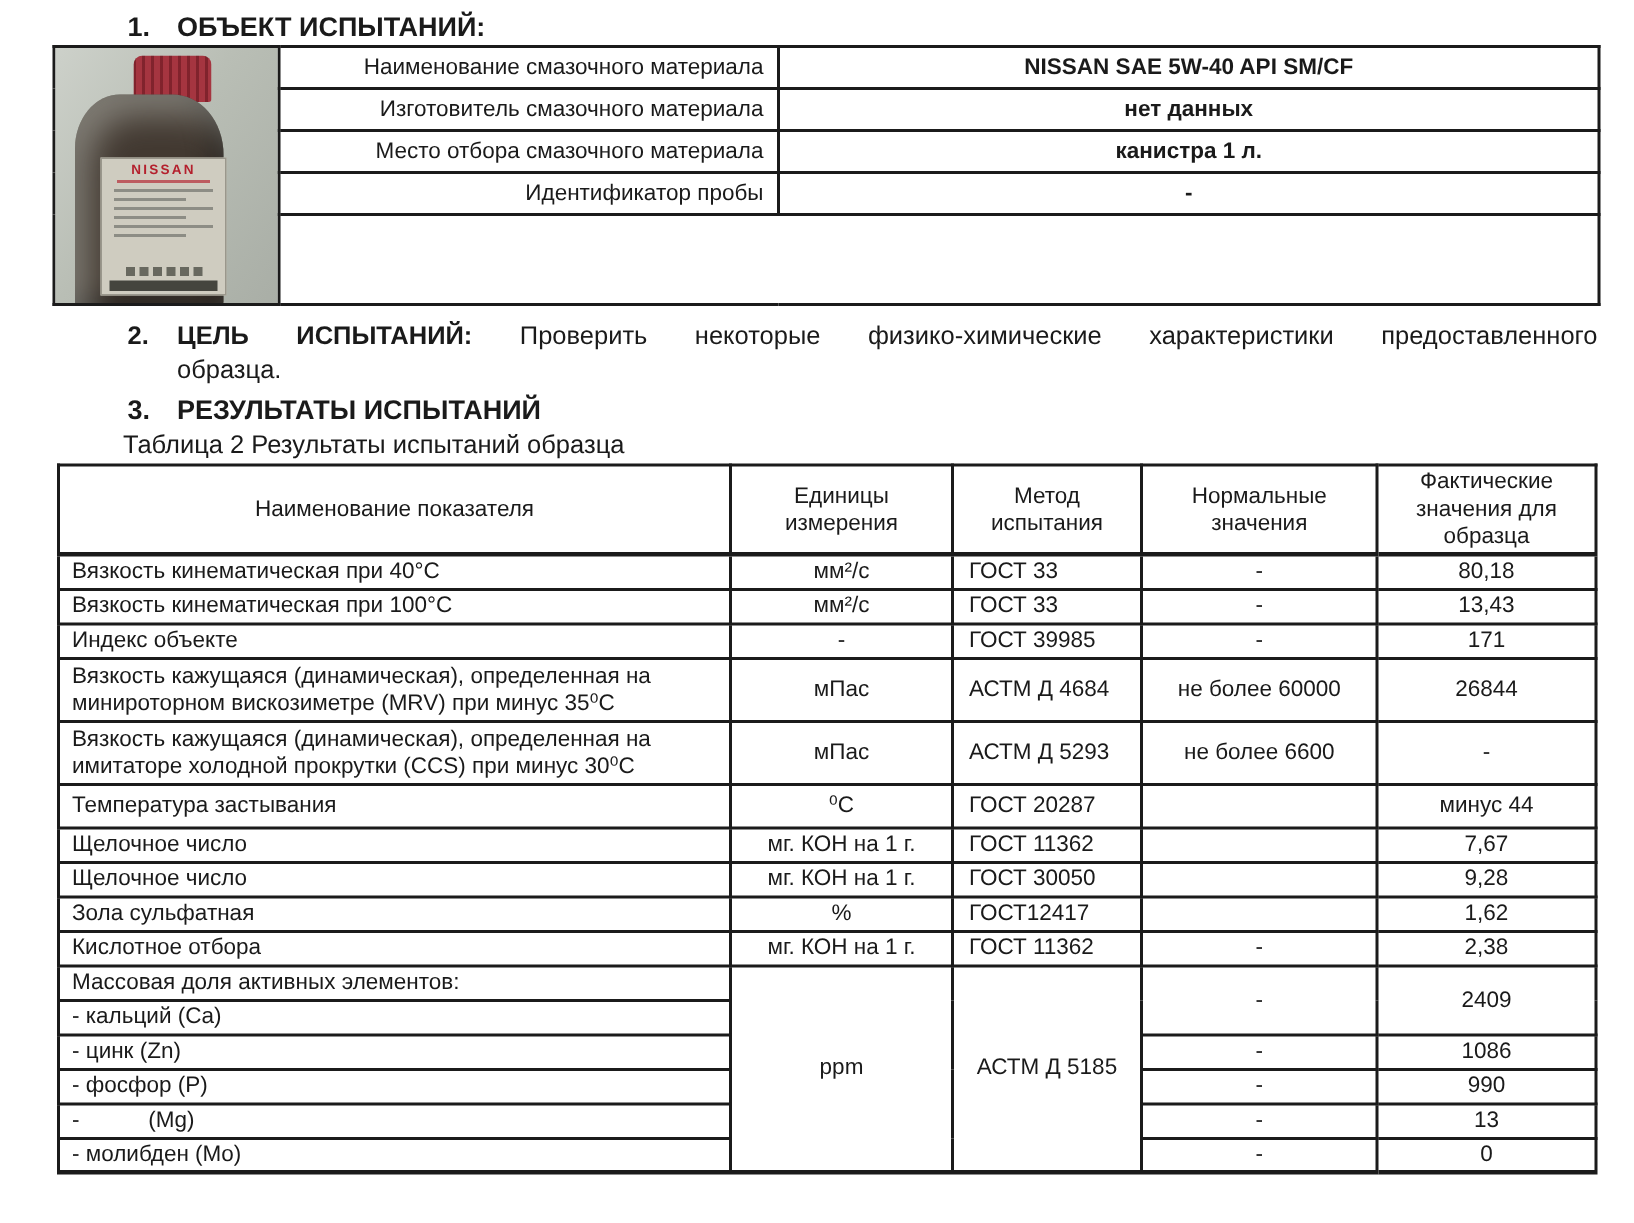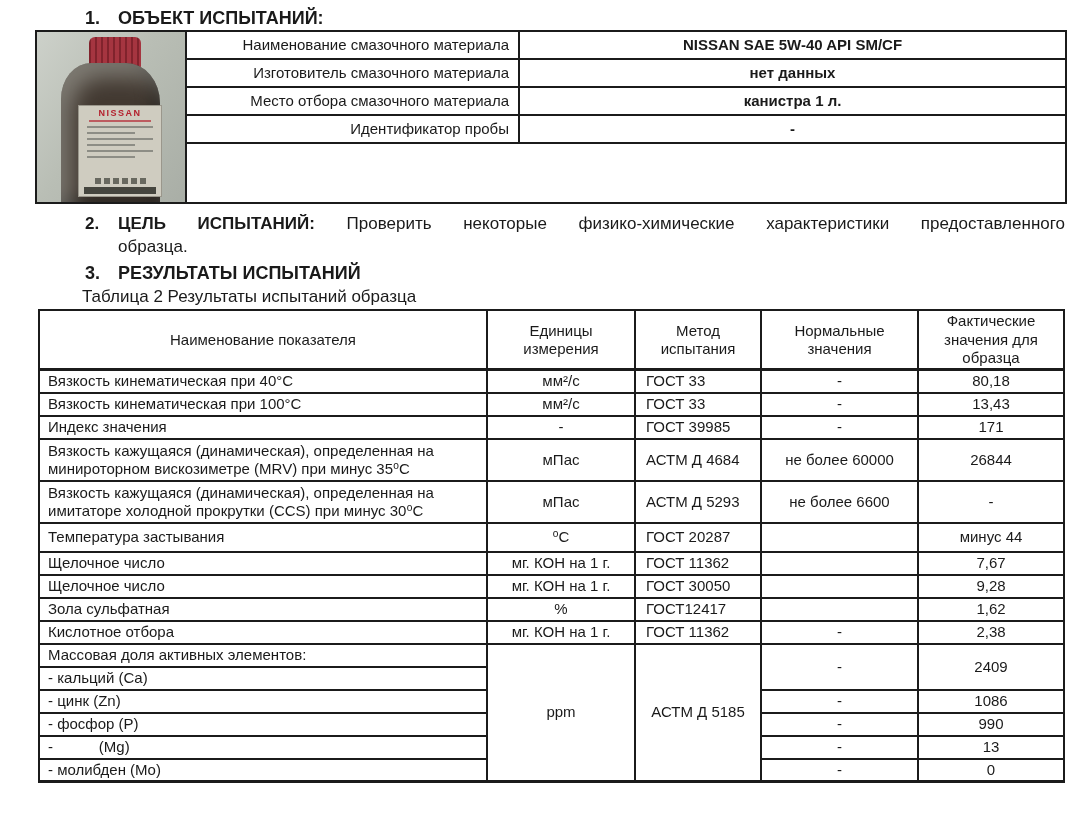--- a/index.html
+++ b/index.html
@@ -26,21 +26,21 @@
   table.t1 td.val { text-align: center; font-weight: bold; }
   table.t1 td.photo-cell { padding: 0; }
   table.t1 td.emptyrow { height: 60px; }
 
   
   .photo { position: relative; width: 100%; height: 170px; overflow: hidden;
            background: linear-gradient(125deg, #cdd1ca 0%, #b9beb5 45%, #a9aea6 100%); }
   .cap { position: absolute; left: 52px; top: 5px; width: 52px; height: 31px;
          background: #a53540; border-radius: 6px 6px 2px 2px;
          background-image: repeating-linear-gradient(90deg, rgba(60,0,8,.35) 0 2px, rgba(255,255,255,0) 2px 6px); }
-  .bottle { position: absolute; left: 24px; top: 31px; width: 99px; height: 141px;
+  .bottle { position: absolute; left: 13px; top: 31px; width: 99px; height: 141px;
             background: #423931; border-radius: 30px 34px 3px 3px / 36px 40px 3px 3px;
             box-shadow: inset 10px 14px 22px rgba(230,235,225,.38), inset -8px -6px 16px rgba(0,0,0,.45); }
   .blabel { position: absolute; left: 17px; top: 42px; width: 84px; height: 92px;
             background: #cfccc0; border: 1px solid #9a978c; padding-top: 3px; }
   .brand { color: #b4202d; font-weight: bold; font-size: 9px; letter-spacing: 1.5px; text-align: center; line-height: 1; }
   .redline { height: 2px; background: #b4202d; opacity: .65; margin: 2px 10px 1px 10px; }
   .tline { height: 2px; background: #8d8d85; margin: 4px 8px 0 8px; }
   .tline.short { margin-right: 26px; }
   .icons { position: absolute; bottom: 12px; left: 0; right: 0; display: flex; justify-content: center; gap: 3px; }
   .icons i { display: block; width: 6px; height: 6px; background: #68685f; }
@@ -174,21 +174,21 @@
       <td class="fact">80,18</td>
     </tr>
     <tr class="r22">
       <td class="name">Вязкость кинематическая при 100°C</td>
       <td class="units">мм²/с</td>
       <td class="method">ГОСТ 33</td>
       <td class="norm">-</td>
       <td class="fact">13,43</td>
     </tr>
     <tr class="r22">
-      <td class="name">Индекс значения</td>
+      <td class="name">Индекс объекте</td>
       <td class="units">-</td>
       <td class="method">ГОСТ 39985</td>
       <td class="norm">-</td>
       <td class="fact">171</td>
     </tr>
     <tr class="r40">
       <td class="name">Вязкость кажущаяся (динамическая), определенная на минироторном вискозиметре (MRV) при минус 35⁰C</td>
       <td class="units">мПас</td>
       <td class="method">АСТМ Д 4684</td>
       <td class="norm">не более 60000</td>

